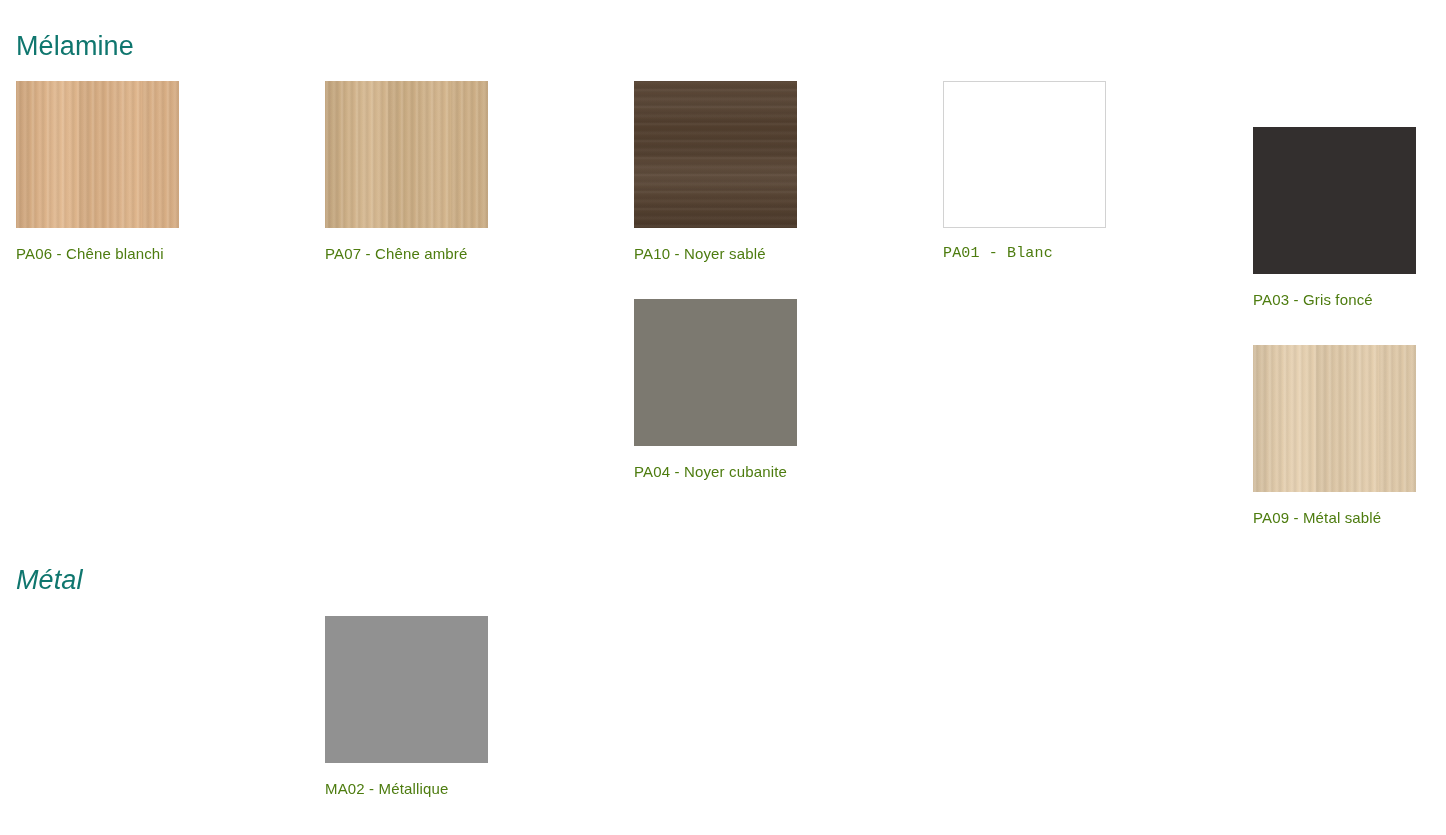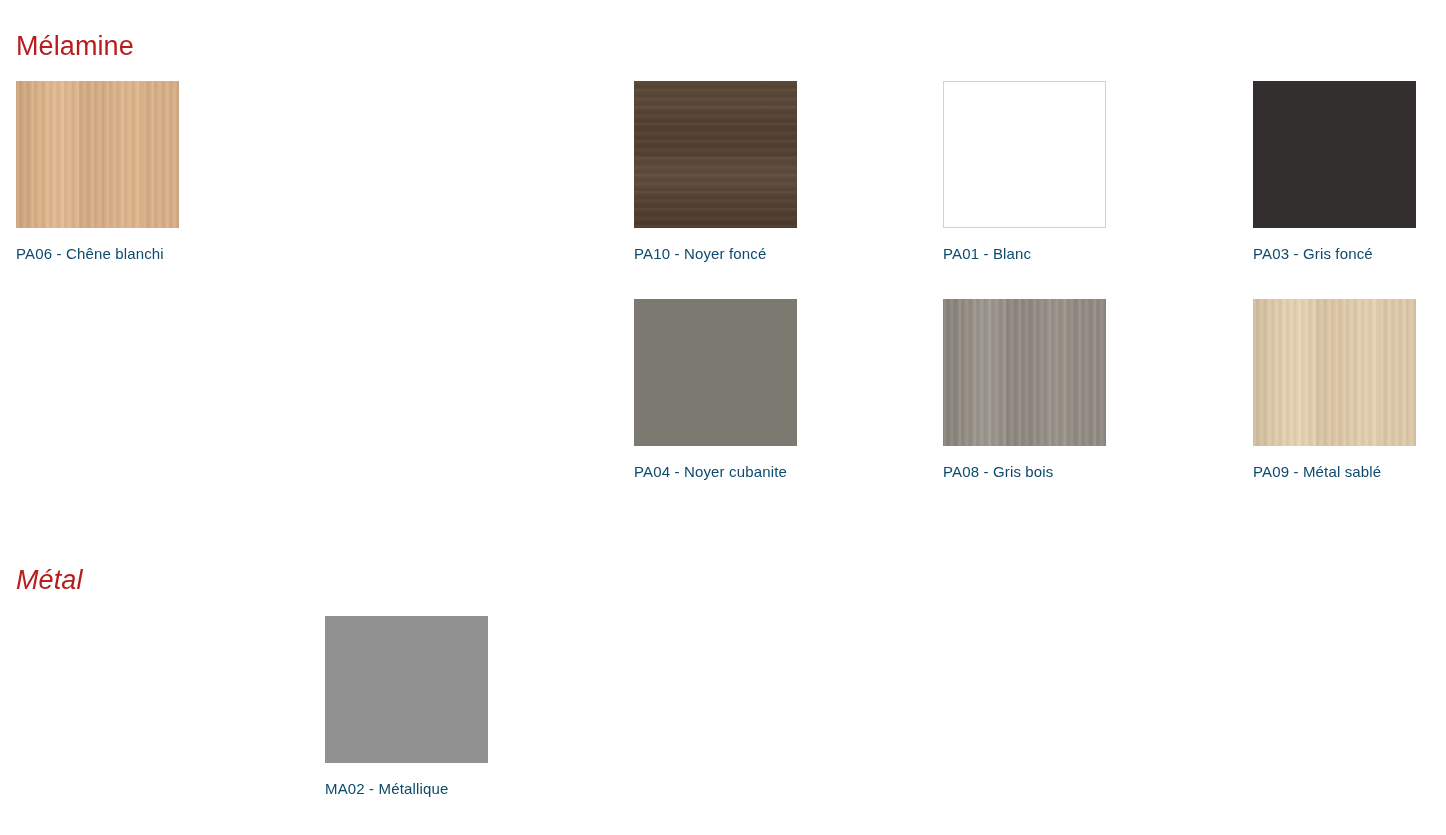--- a/index.html
+++ b/index.html
@@ -23,21 +23,21 @@
   }
 
   
   .section-title {
     position: absolute;
     left: 16px;
     font-size: 27px;
     line-height: 32px;
     font-weight: 400;
     letter-spacing: 0.1px;
-    color: #b91c1c;
+    color: #0f766e;
     white-space: nowrap;
   }
   #title-melamine { top: 8px; }
   #title-metal { top: 542px; font-style: italic; }
 
   
   .grid {
     position: absolute;
     left: 0;
     width: 1446px;
@@ -51,42 +51,42 @@
   }
 
   .swatch-cell {
     position: absolute;
     top: 0;
     width: 163px;
   }
   .swatch-cell.c0 { left: 16px; }
   .swatch-cell.c1 { left: 325px; }
   .swatch-cell.c2 { left: 634px; }
-  .swatch-cell.c3 { left: 943px; }
-  .swatch-cell.c4 { left: 1253px; }
+  .swatch-cell.c3 { left: 943px; font-family: Liberation Mono, monospace; }
+  .swatch-cell.c4 { left: 1253px; margin-top: 46px; }
 
   .swatch {
     width: 163px;
     height: 147px;
     box-sizing: border-box;
     display: block;
     background-color: #cccccc;
     background-repeat: repeat;
     background-position: 0 0;
   }
   .swatch.bordered {
     border: 1px solid #d2d2d2;
   }
 
   .swatch-label {
     display: block;
     margin-top: 17px;
     font-size: 15px;
     line-height: 18px;
-    color: #0c4a6e;
+    color: #4d7c0f;
     font-weight: 400;
     letter-spacing: 0.15px;
     white-space: nowrap;
   }
 
   
   .tex-wood-v {
     background-image:
       repeating-linear-gradient(90deg,
         rgba(255,255,255,0.00) 0px,
@@ -137,42 +137,42 @@
 <div class="page">
 
   <h2 class="section-title" id="title-melamine">Mélamine</h2>
 
   <div class="grid" id="grid-melamine">
     <div class="grid-row">
       <div class="swatch-cell c0">
         <span class="swatch tex-wood-v" title="PA06 - Chêne blanchi" style="background-color: rgb(224, 180, 136);"></span>
         <span class="swatch-label">PA06 - Chêne blanchi</span>
       </div>
+      <div class="swatch-cell c1">
+        <span class="swatch tex-wood-v" title="PA07 - Chêne ambré" style="background-color: rgb(212, 180, 137);"></span>
+        <span class="swatch-label">PA07 - Chêne ambré</span>
+      </div>
       <div class="swatch-cell c2">
         <span class="swatch tex-wood-h" title="PA10 - Noyer foncé" style="background-color: rgb(84, 64, 47);"></span>
-        <span class="swatch-label">PA10 - Noyer foncé</span>
+        <span class="swatch-label">PA10 - Noyer sablé</span>
       </div>
       <div class="swatch-cell c3">
         <span class="swatch tex-flat bordered" title="PA01 - Blanc" style="background-color: rgb(255, 255, 255); border-color: rgb(210, 210, 210);"></span>
         <span class="swatch-label">PA01 - Blanc</span>
       </div>
       <div class="swatch-cell c4">
         <span class="swatch tex-flat" title="PA03 - Gris foncé" style="background-color: rgb(51, 47, 46);"></span>
         <span class="swatch-label">PA03 - Gris foncé</span>
       </div>
     </div>
 
     <div class="grid-row">
       <div class="swatch-cell c2">
         <span class="swatch tex-flat" title="PA04 - Gris cubanite" style="background-color: rgb(124, 121, 112);"></span>
         <span class="swatch-label">PA04 - Noyer cubanite</span>
-      </div>
-      <div class="swatch-cell c3">
-        <span class="swatch tex-wood-v" title="PA08 - Gris bois" style="background-color: rgb(148, 141, 132);"></span>
-        <span class="swatch-label">PA08 - Gris bois</span>
       </div>
       <div class="swatch-cell c4">
         <span class="swatch tex-wood-v" title="PA09 - Frêne sablé" style="background-color: rgb(230, 207, 173);"></span>
         <span class="swatch-label">PA09 - Métal sablé</span>
       </div>
     </div>
   </div>
 
   <h2 class="section-title" id="title-metal">Métal</h2>
 

